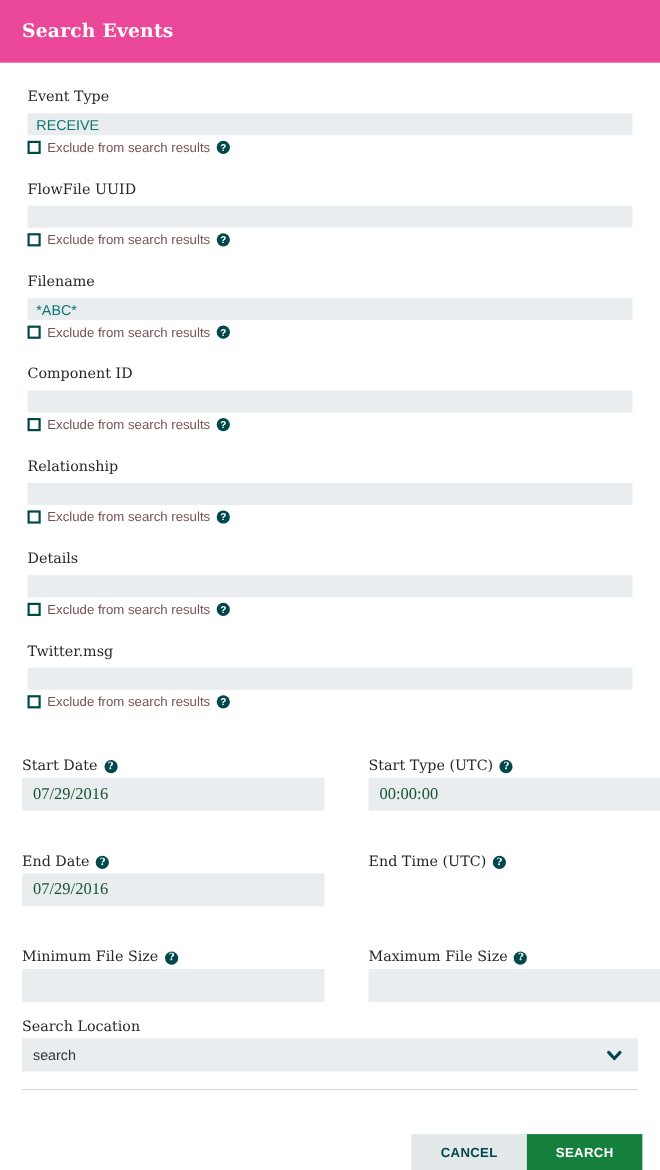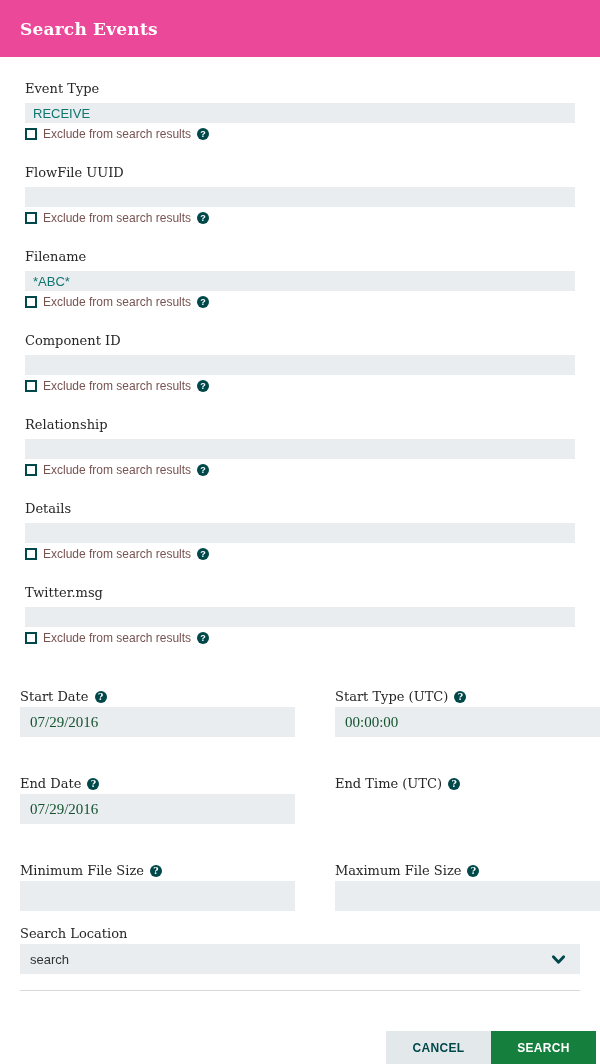--- a/index.html
+++ b/index.html
@@ -135,21 +135,21 @@
     cursor: pointer;
   }
   .select-value { font-size: 13px; color: #333333; }
   .chevron { color: #004849; display: flex; align-items: center; }
 
   .divider { height: 1px; background: #d8d8d8; margin: 0 20px; }
 
   
   .footer {
     position: absolute;
-    right: 4px;
+    right: 16px;
     bottom: 0;
     display: flex;
   }
   .btn {
     width: 105px;
     height: 33px;
     border: none;
     font-family: "Liberation Sans", sans-serif;
     font-size: 12px;
     font-weight: bold;

